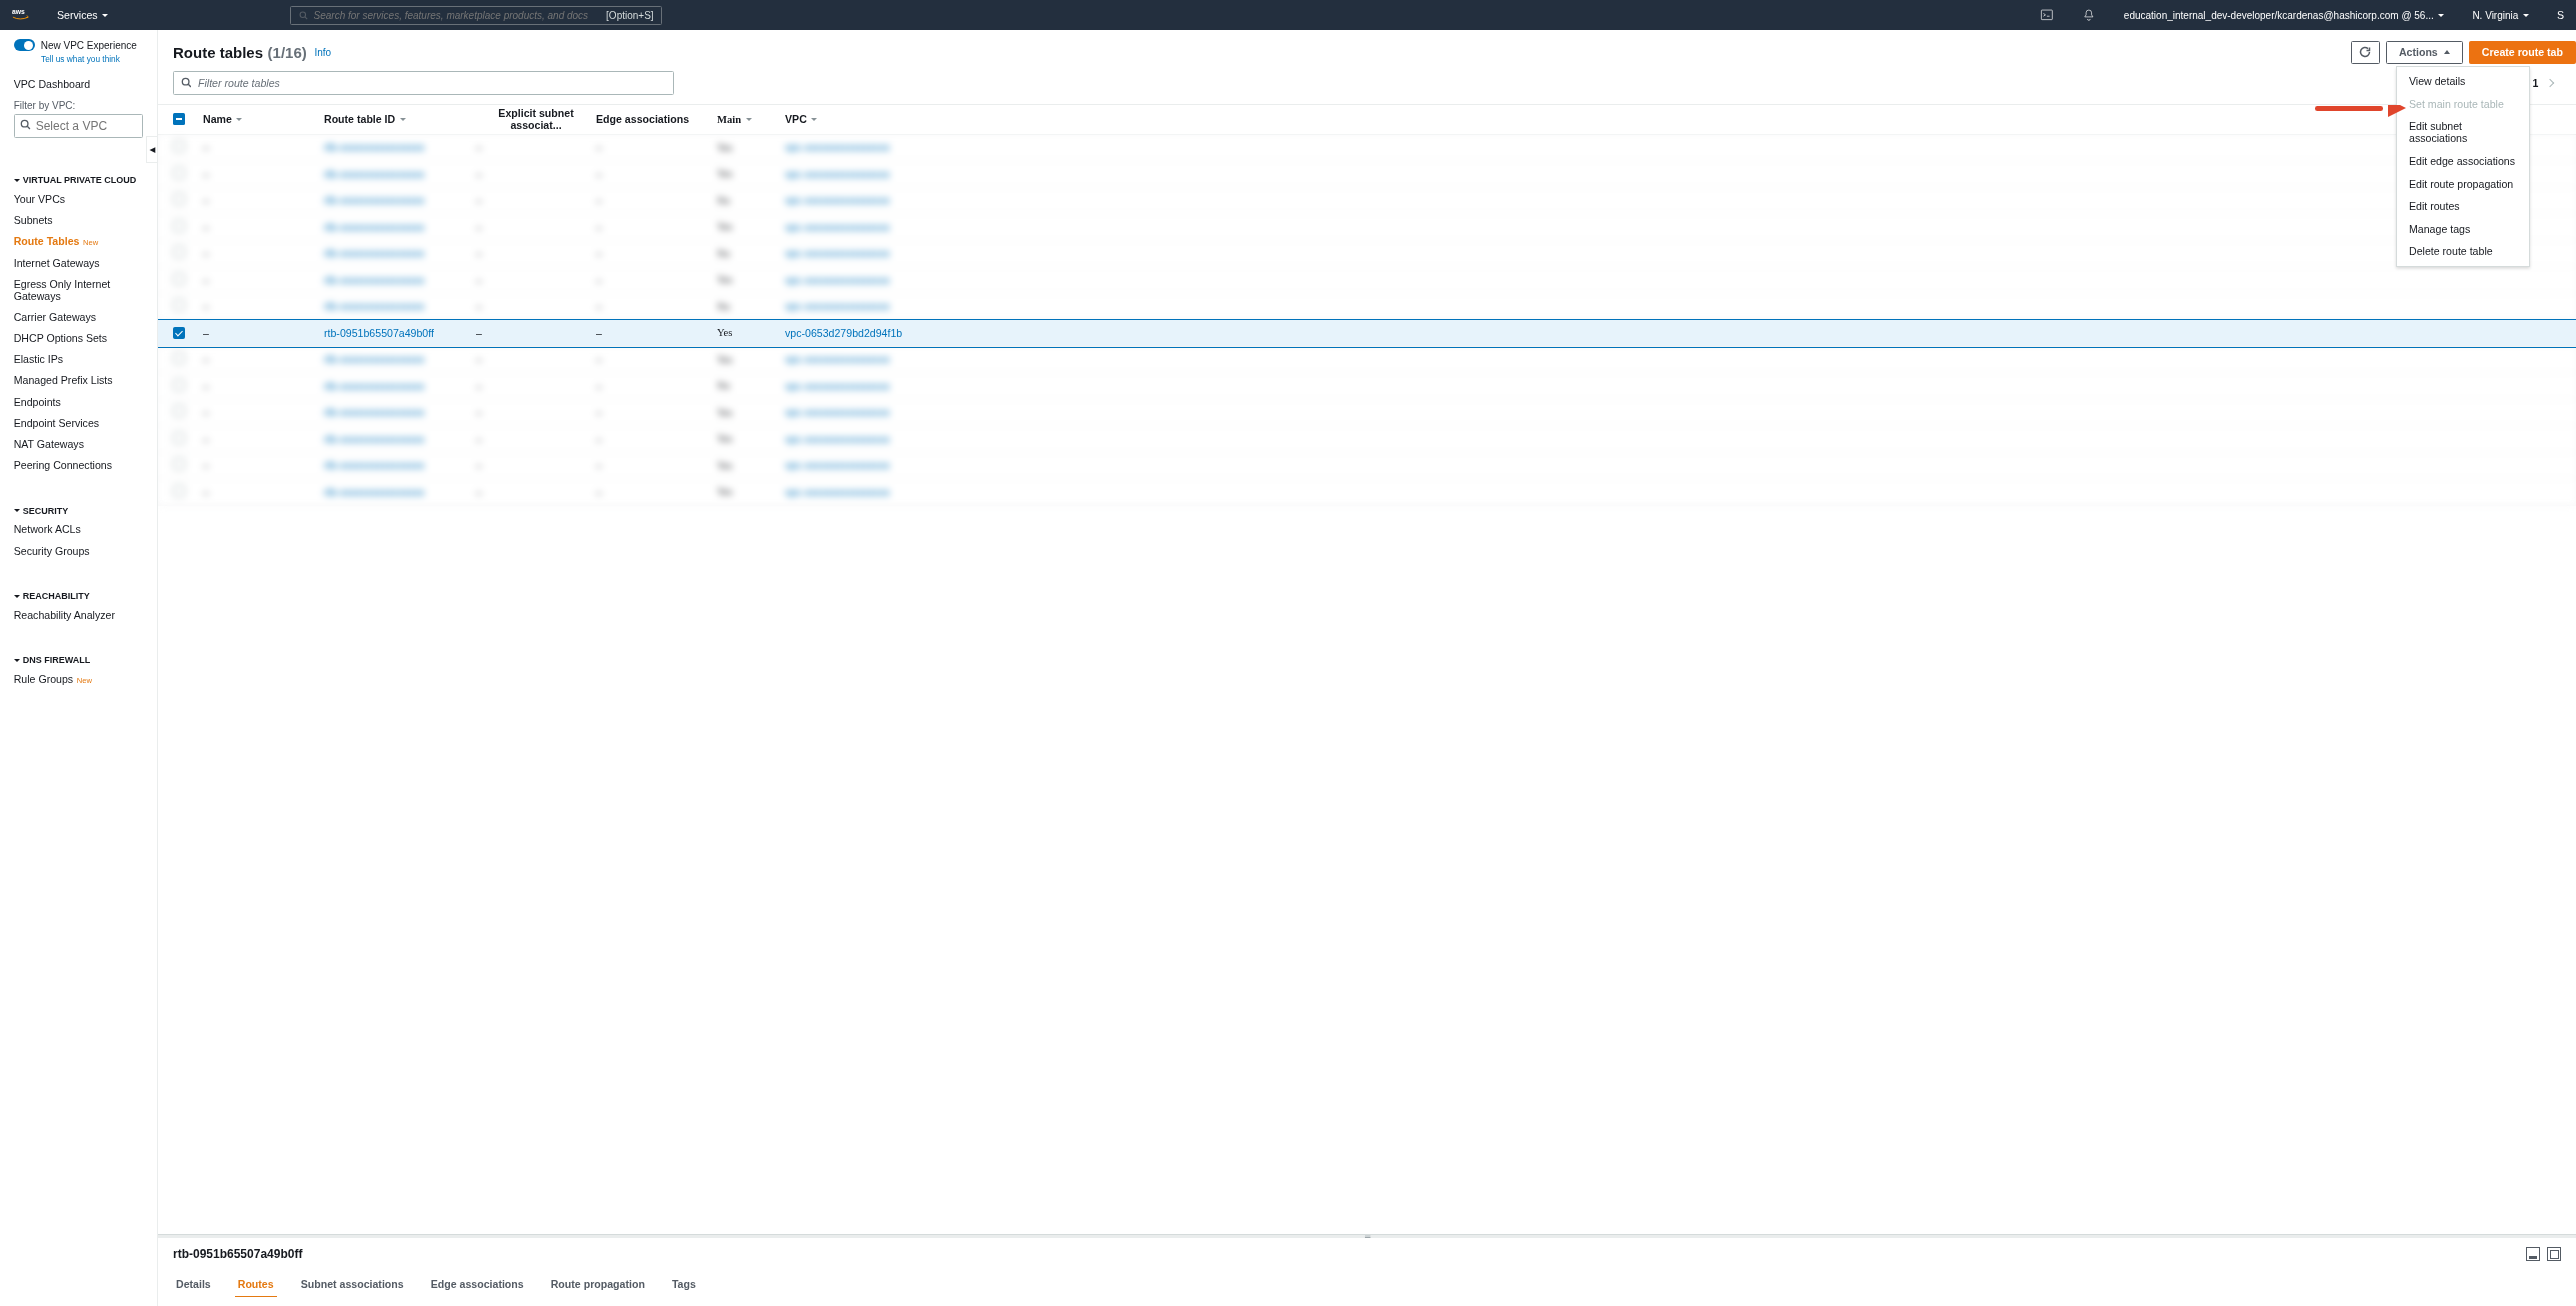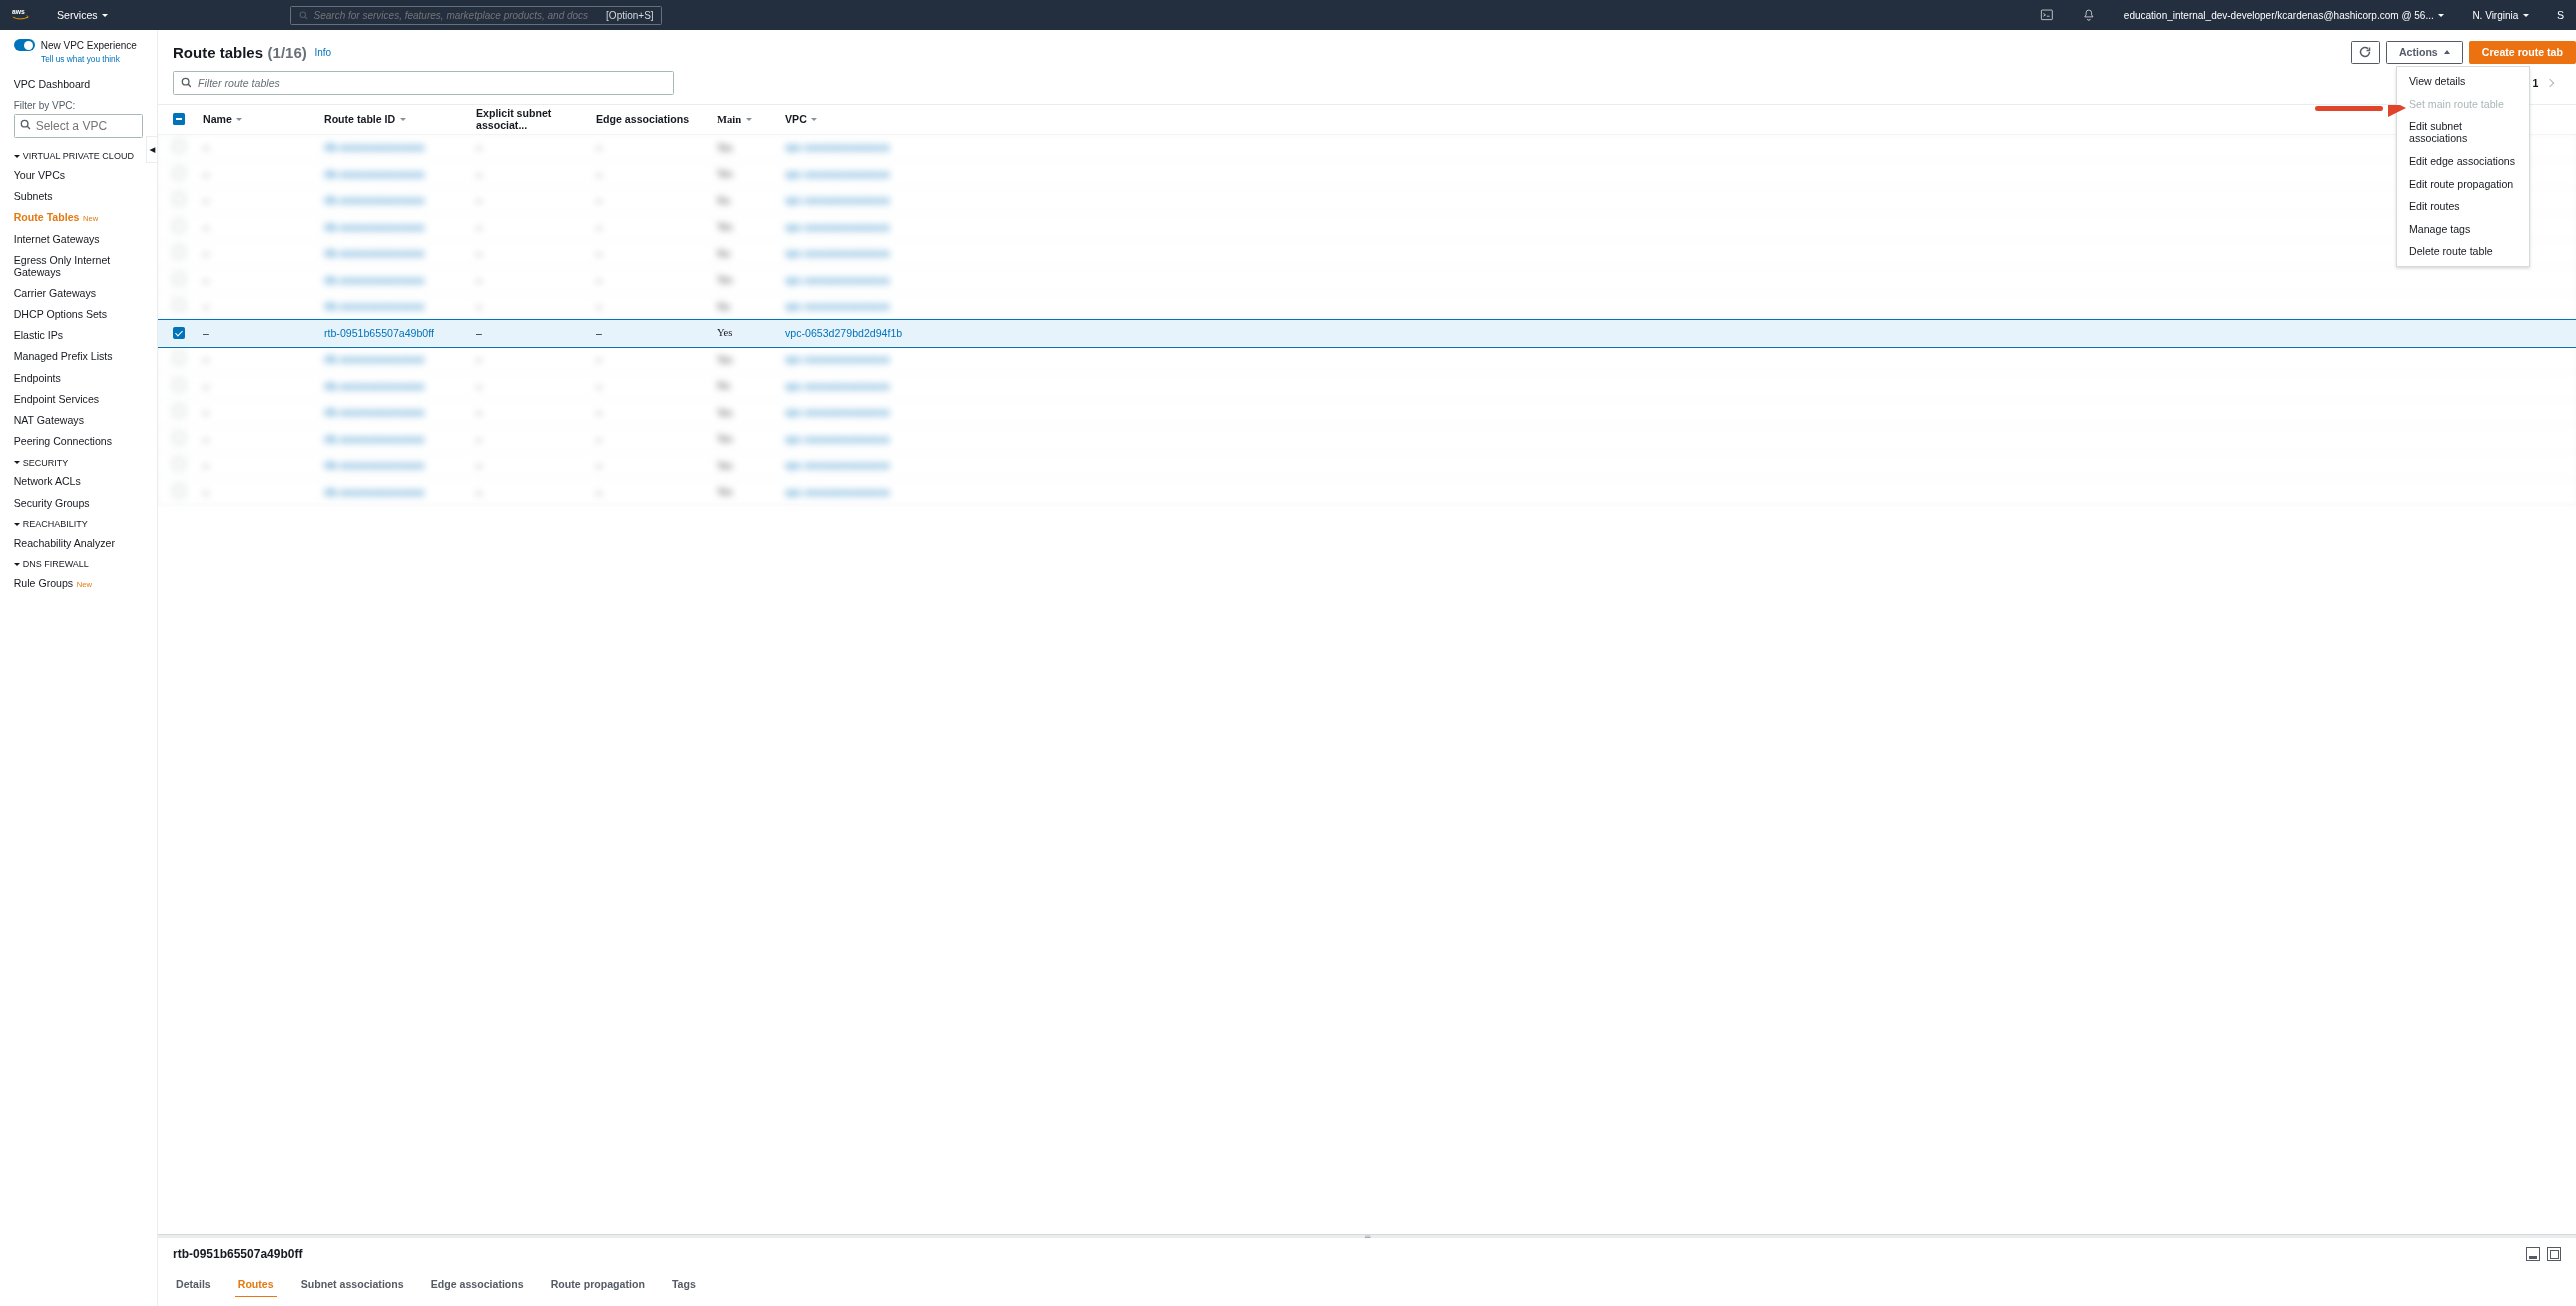--- a/index.html
+++ b/index.html
@@ -24,21 +24,21 @@
 .toggle-switch::after { content: ""; position: absolute; width: 9px; height: 9px; background: #fff; border-radius: 50%; top: 1.5px; right: 1.5px; }
 .new-exp-text { font-size: 10px; color: #16191f; }
 .tell-us { font-size: 8.3px; color: #0073bb; padding: 0 13.7px 9px 41px; cursor: pointer; }
 .side-link { display: block; padding: 4.6px 13.7px; font-size: 10.6px; color: #16191f; cursor: pointer; }
 .side-link.active { color: #e47911; font-weight: bold; }
 .side-link .badge-new { font-size: 7.6px; color: #e47911; font-weight: normal; margin-left: 1.5px; }
 .side-label { padding: 6px 13.7px 3px; font-size: 10px; color: #545b64; }
 .side-input-wrap { padding: 0 13.7px 7.6px; position: relative; }
 .side-input { width: 100%; border: 0.8px solid #aab7b8; border-radius: 1.5px; padding: 3.8px 6px 3.8px 21px; font-size: 12px; }
 .side-input-wrap .mag { position: absolute; left: 20px; top: 5.3px; width: 10.6px; height: 10.6px; }
-.side-section { padding: 6px 13.7px 3px; font-size: 9px; font-weight: normal; color: #16191f; cursor: pointer; display: flex; align-items: center; gap: 3px; }
+.side-section { padding: 6px 13.7px 3px; font-size: 9px; font-weight: bold; color: #16191f; cursor: pointer; display: flex; align-items: center; gap: 3px; margin-top: 24px; }
 .side-caret { width: 0; height: 0; border-left: 3px solid transparent; border-right: 3px solid transparent; border-top: 3.8px solid #16191f; }
 .main { flex: 1; overflow: hidden; display: flex; flex-direction: column; background: #fff; }
 .page-header { padding: 10.6px 0 7.6px 15px; display: flex; align-items: center; }
 .page-title { font-size: 15px; font-weight: bold; display: flex; align-items: baseline; gap: 4.6px; }
 .page-title .count { color: #687078; font-weight: bold; }
 .info-link { color: #0073bb; font-size: 10px; margin-left: 7.6px; cursor: pointer; }
 .header-actions { margin-left: auto; display: flex; align-items: center; gap: 6px; padding-right: 0; }
 .btn { border: 0.8px solid #545b64; background: #fff; padding: 4.6px 12px; font-size: 10.6px; font-weight: bold; cursor: pointer; display: flex; align-items: center; gap: 6px; border-radius: 1.5px; color: #545b64; }
 .btn-icon-only { padding: 4.6px 7.6px; }
 .btn-primary { background: #ec7211; border-color: #ec7211; color: #fff; }
@@ -47,21 +47,21 @@
 .filter-input-wrap { position: relative; width: 501px; }
 .filter-input { width: 100%; border: 0.8px solid #aab7b8; padding: 4.6px 7.6px 4.6px 24px; font-size: 10.6px; border-radius: 1.5px; }
 .filter-input::placeholder { font-style: italic; color: #687078; }
 .filter-input-wrap .mag { position: absolute; left: 7.6px; top: 6px; width: 10.6px; height: 10.6px; }
 .pager { display: flex; align-items: center; gap: 9px; color: #545b64; }
 .pager .num { font-weight: bold; color: #16191f; }
 .pager-arrow { width: 6px; height: 6px; border-right: 1.5px solid #aab7b8; border-top: 1.5px solid #aab7b8; transform: rotate(45deg); cursor: pointer; }
 .pager-arrow.left { transform: rotate(-135deg); }
 .table-wrap { flex: 1; overflow: hidden; border-top: 0.8px solid #eaeded; position: relative; }
 .thead { display: flex; background: #fff; border-bottom: 0.8px solid #eaeded; padding: 0 15px; height: 30px; align-items: center; }
-.th { font-size: 10.6px; font-weight: bold; color: #16191f; display: flex; align-items: center; gap: 4.6px; }
+.th { font-size: 10.6px; font-weight: bold; color: #16191f; display: flex; align-items: center; gap: 4.6px; text-align: center; }
 .c-check { width: 30px; }
 .c-name { width: 121px; }
 .c-rt { width: 152px; }
 .c-exp { width: 120px; }
 .c-edge { width: 121px; }
 .c-main { width: 68px; font-family: Liberation Serif, serif; }
 .c-vpc { width: 182px; }
 .sort-triangle { width: 0; height: 0; border-left: 3px solid transparent; border-right: 3px solid transparent; border-top: 3.8px solid #879196; cursor: pointer; }
 .check-indeterminate { width: 12px; height: 12px; background: #0073bb; border-radius: 1.5px; display: flex; align-items: center; justify-content: center; cursor: pointer; }
 .check-indeterminate::after { content: ""; width: 6px; height: 1.5px; background: #fff; }

